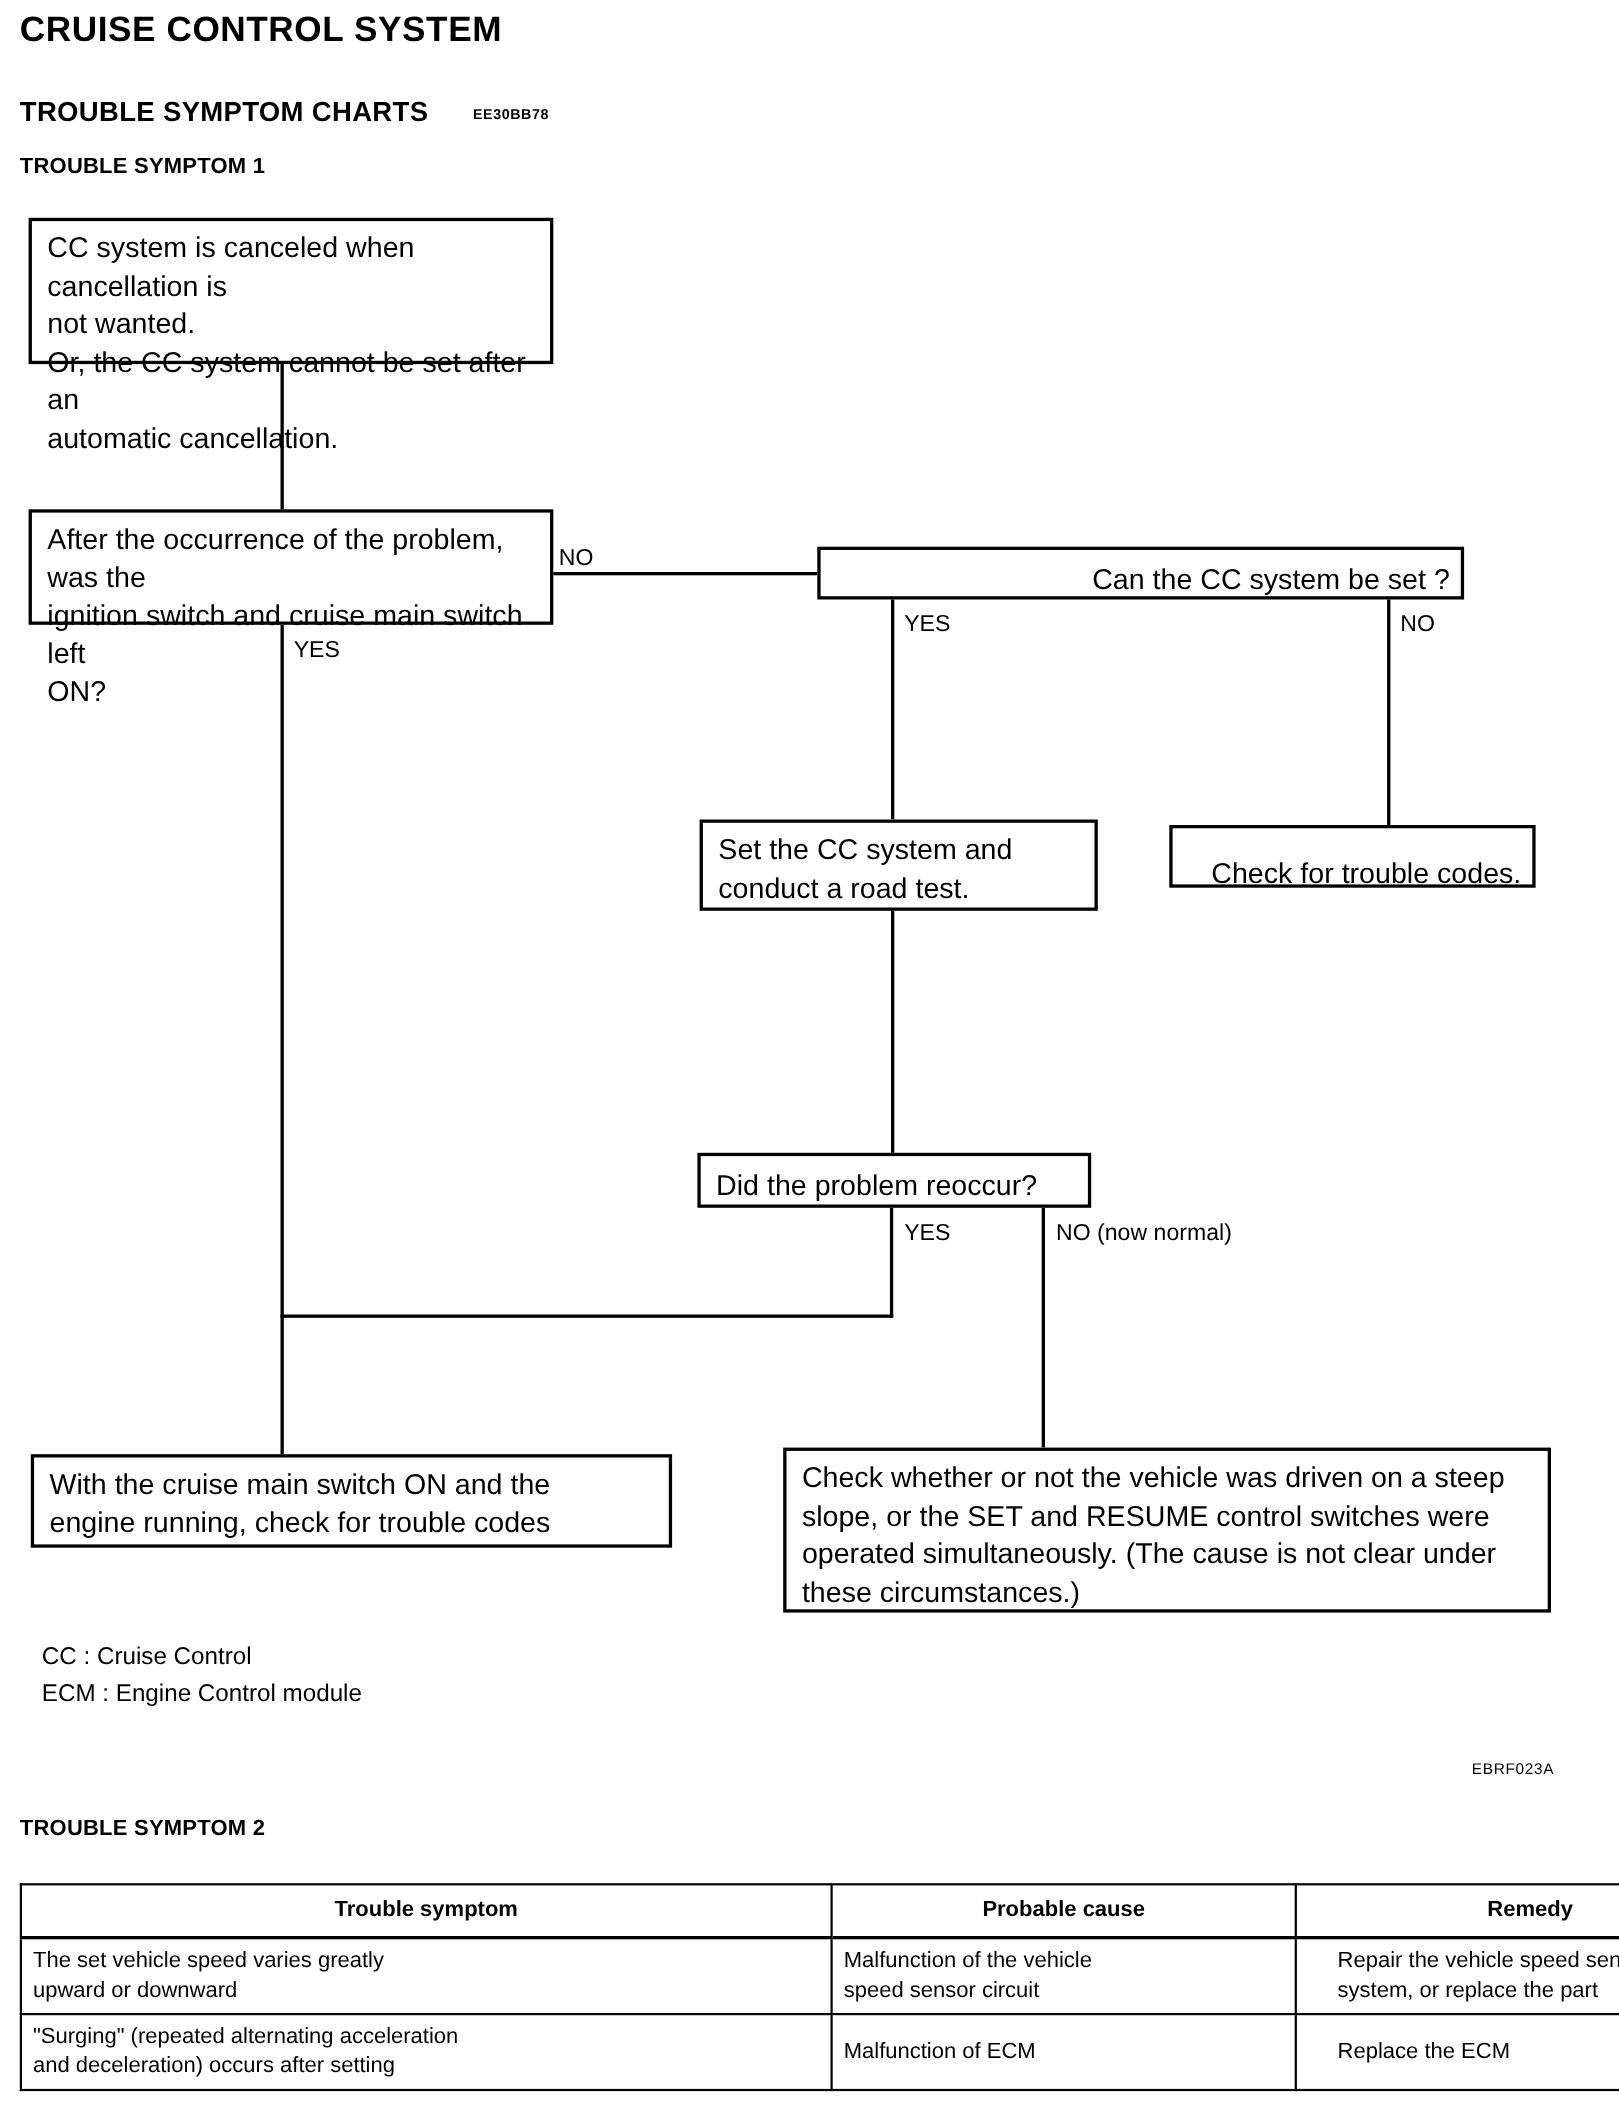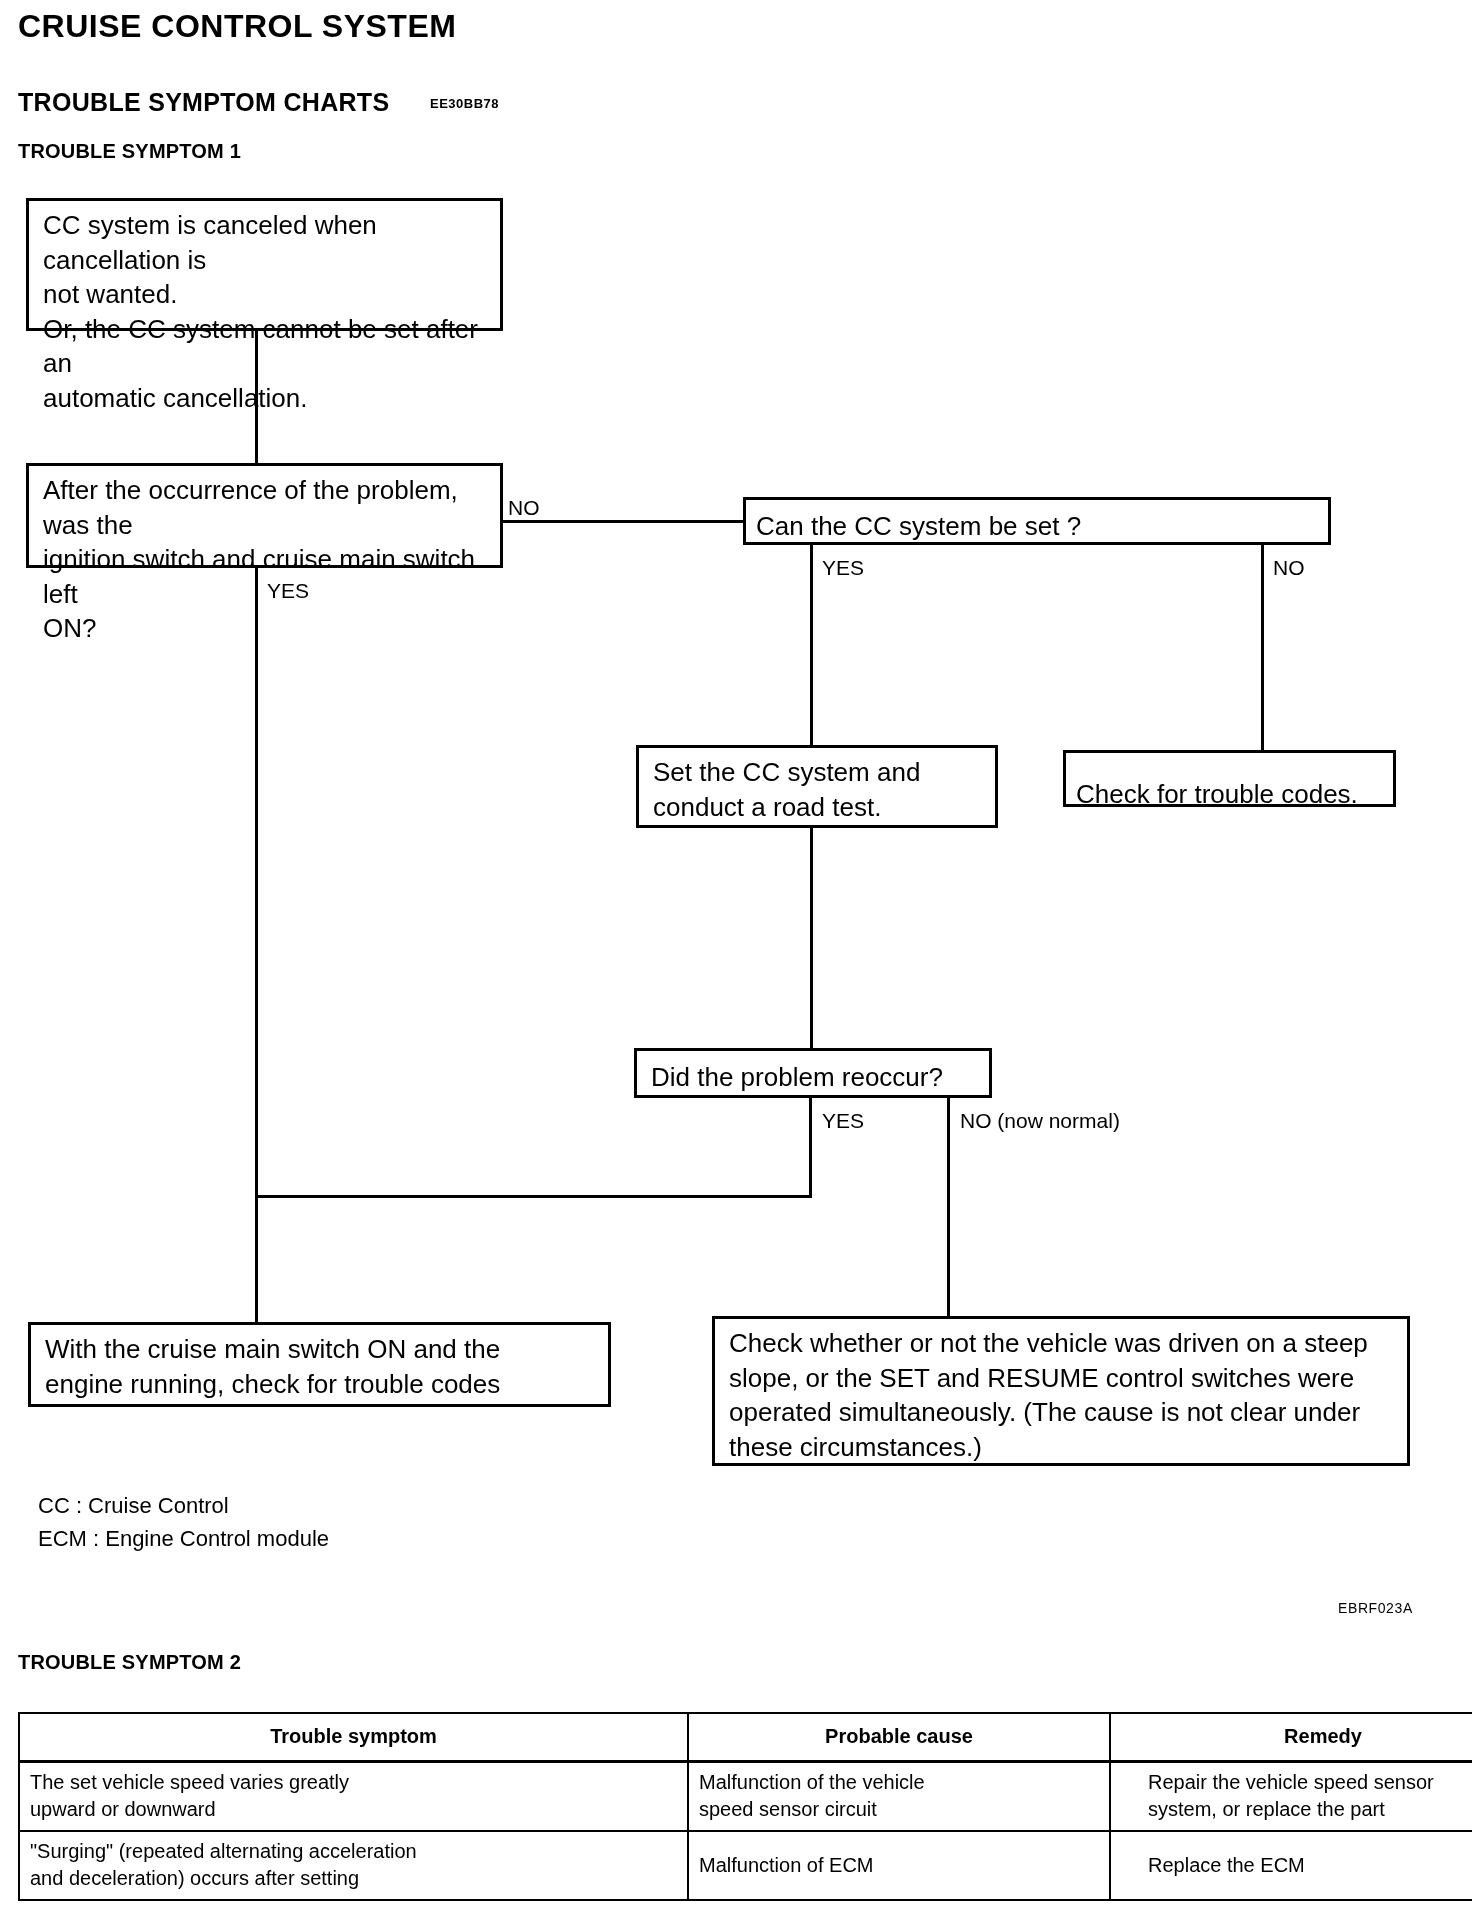--- a/index.html
+++ b/index.html
@@ -63,21 +63,21 @@
   
   .fc-box {
     position: absolute;
     border: 3px solid #000;
     background: #fff;
     padding: 7px 10px 7px 14px;
     font-size: 26px;
     line-height: 1.33;
   }
   .fc-box.center {
-    text-align: left;
+    text-align: right;
     padding-left: 10px;
   }
   .fc-line-v {
     position: absolute;
     width: 3px;
     background: #000;
   }
   .fc-line-h {
     position: absolute;
     height: 3px;
@@ -114,21 +114,21 @@
     padding: 6px 10px;
     font-weight: normal;
     text-align: left;
   }
   .tbl th {
     font-weight: bold;
     text-align: center;
     padding: 9px 10px;
   }
   .tbl .thead-row th { border-bottom-width: 3px; }
-  .tbl .c0 { width: 669px; }
+  .tbl .c0 { width: 737px; }
   .tbl .c1 { width: 422px; }
   .tbl .c2 { width: 399px; padding-left: 37px; }
   .cell-lines span { display: block; }
 </style>
 </head>
 <body>
 
 <div id="page">
 
   <div class="h-main">CRUISE CONTROL SYSTEM</div>

